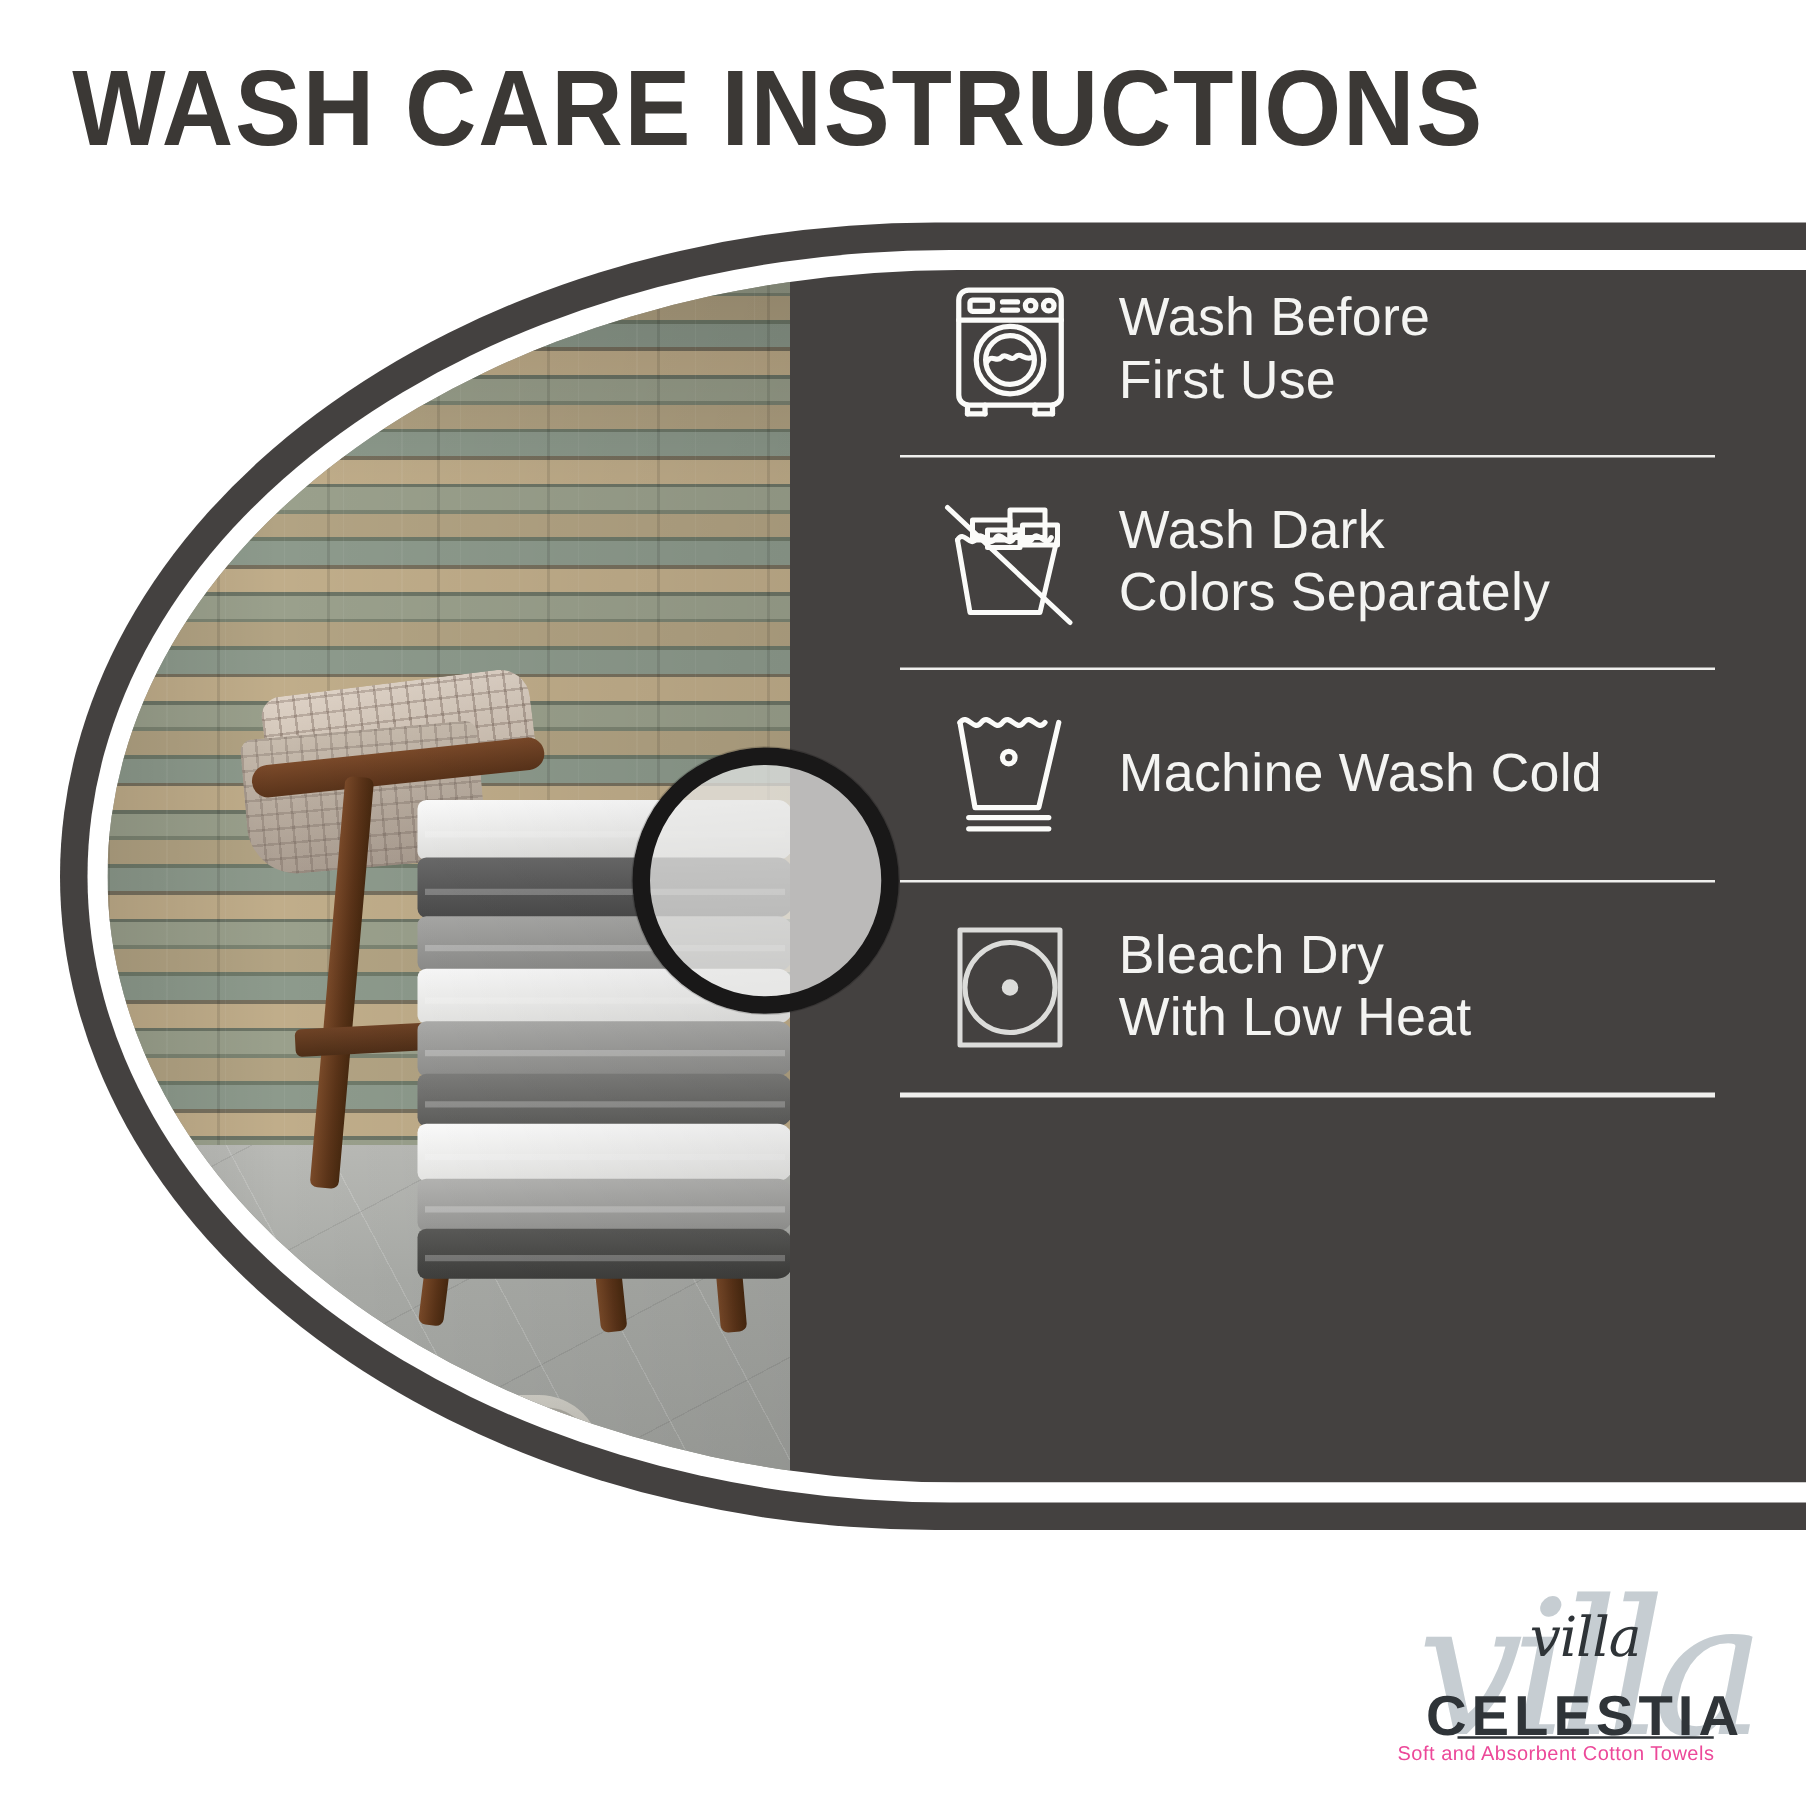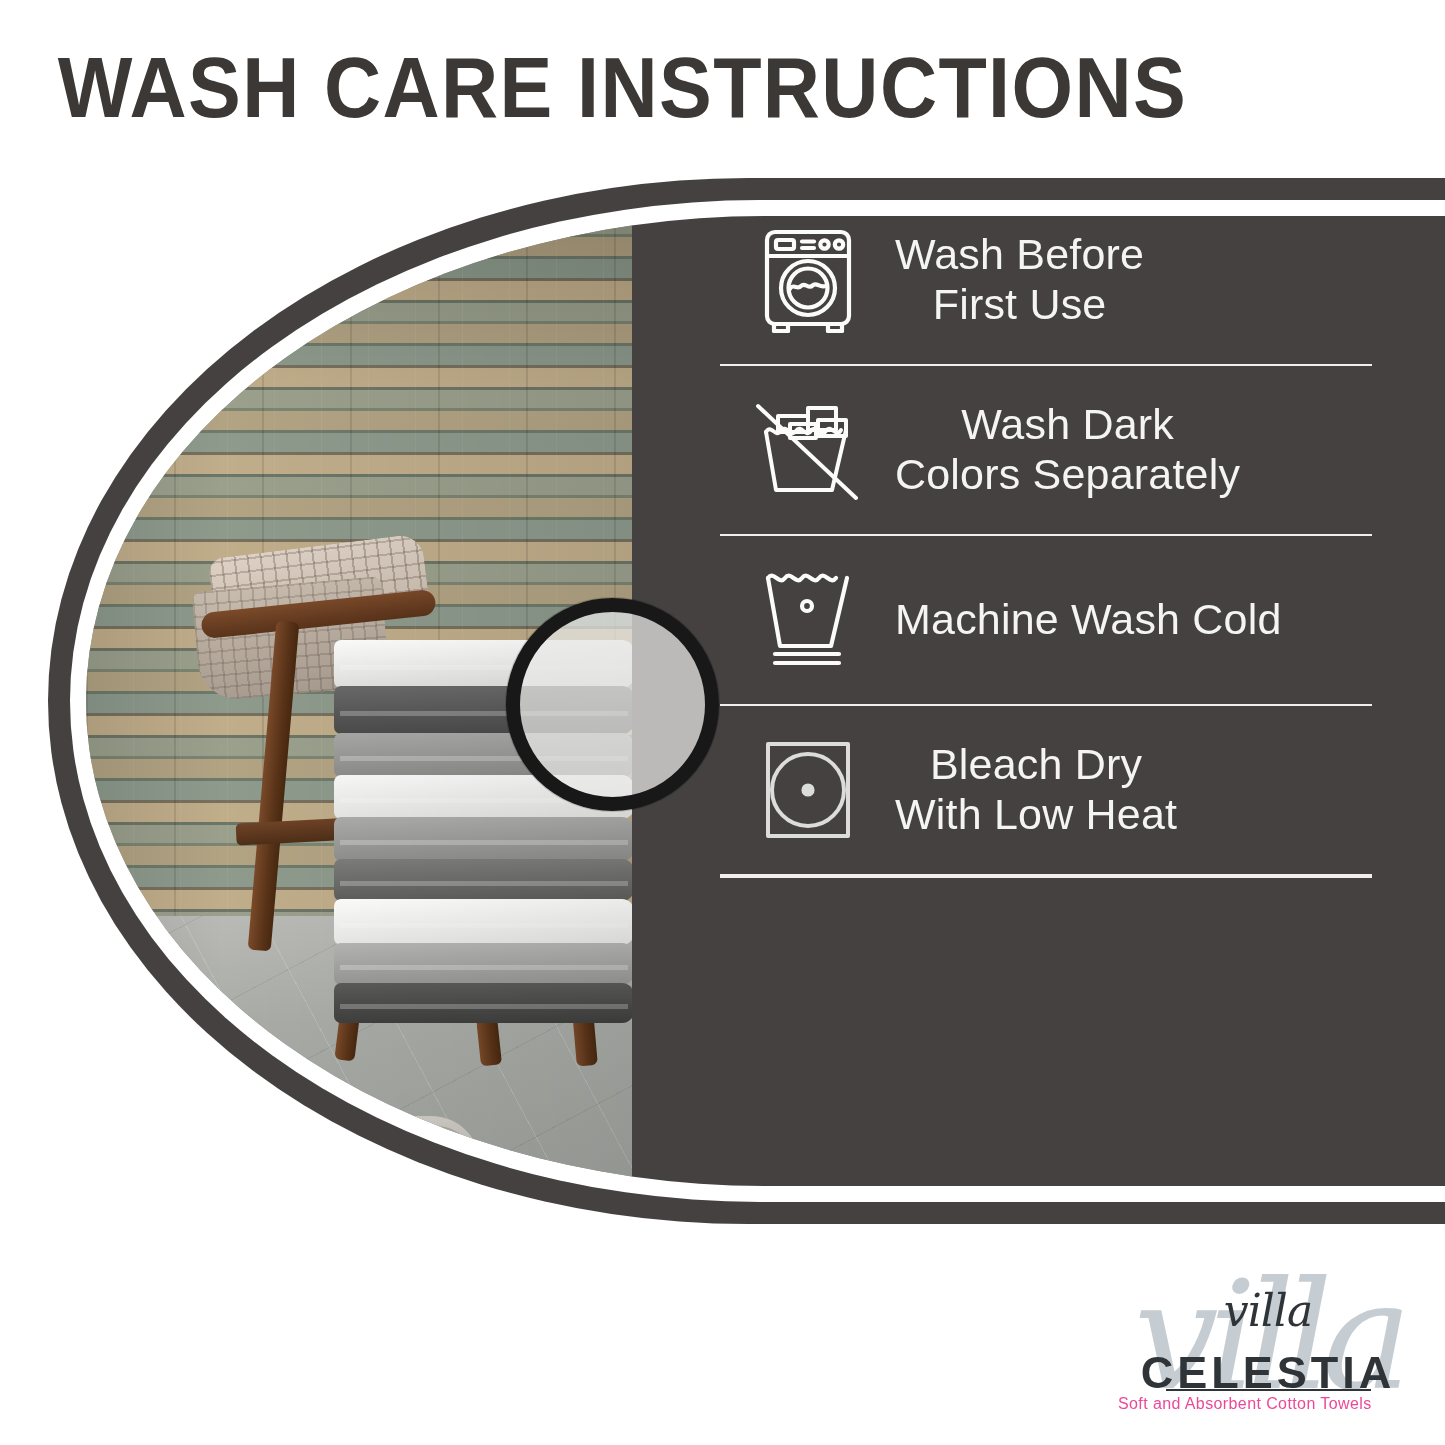--- a/index.html
+++ b/index.html
@@ -216,21 +216,20 @@
   .list{
     position:absolute;
     left:720px; top:196px;
     width:652px; height:1010px;
   }
   .row{
     position:relative;
     display:flex;
     align-items:center;
     height:168px;
-    text-align:center;
   }
   .row .icon{
     width:175px;
     min-width:175px;
     display:flex;
     align-items:center;
     justify-content:center;
   }
   .row .label{
     color:#f4f4f2;

